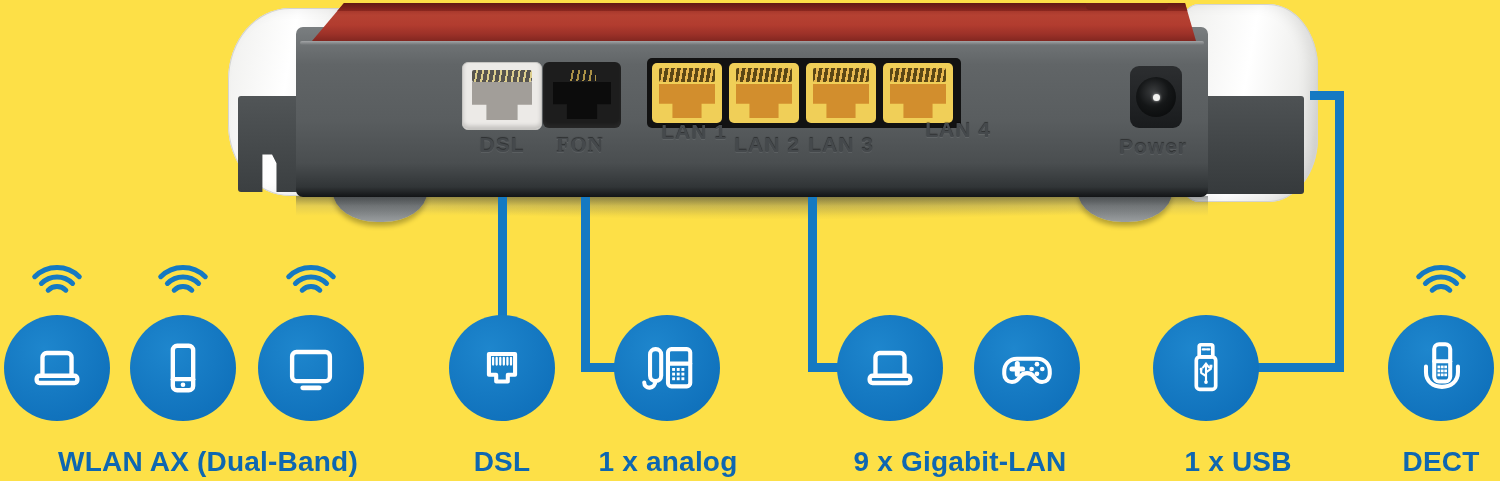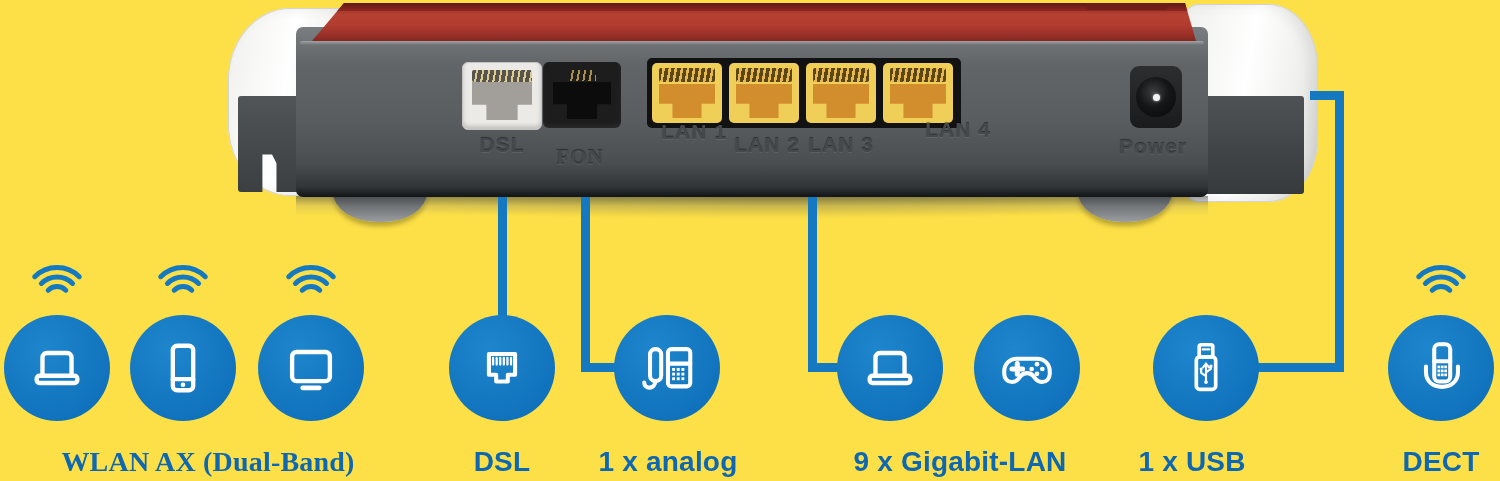--- a/index.html
+++ b/index.html
@@ -144,21 +144,21 @@
         <div class="pins"></div>
         <div class="inner"></div>
       </div>
   </div>
   <div class="port port-power">
     <div class="power-hole"></div>
     <div class="power-pin"></div>
   </div>
 
   <div class="port-label" style="left:502px;top:133px;">DSL</div>
-  <div class="port-label" style="left:580px;top:145px;font-family:Liberation Serif, serif;">FON</div>
+  <div class="port-label" style="left:580px;top:133px;font-family:Liberation Serif, serif;">FON</div>
   <div class="port-label" style="left:694px;top:120px;">LAN 1</div>
   <div class="port-label" style="left:767px;top:133px;">LAN 2</div>
   <div class="port-label" style="left:841px;top:133px;text-align:center;">LAN 3</div>
   <div class="port-label" style="left:916px;top:118px;margin-left:42px;">LAN 4</div>
   <div class="port-label" style="left:1153px;top:135px;">Power</div>
 
   <svg class="wifi" style="left:24px;top:257px;" viewBox="0 0 66 40">
       <path d="M24.2 33.2 A12.5 12.5 0 0 1 41.8 33.2 M17.4 26.4 A22 22 0 0 1 48.6 26.4 M10.7 19.7 A31.5 31.5 0 0 1 55.3 19.7" fill="none" stroke="#1579c2" stroke-width="5" stroke-linecap="round"></path>
     </svg>
   <svg class="wifi" style="left:150px;top:257px;" viewBox="0 0 66 40">
@@ -284,20 +284,20 @@
             <rect x="31.9" y="33.6" width="2.8" height="2.8"></rect>
             <rect x="35.4" y="33.6" width="2.8" height="2.8"></rect>
           <rect x="28.4" y="37.7" width="2.8" height="2.8"></rect>
             <rect x="31.9" y="37.7" width="2.8" height="2.8"></rect>
             <rect x="35.4" y="37.7" width="2.8" height="2.8"></rect>
         </g>
       </g>
     </svg>
   </div>
 
-  <div class="feat-label" style="left:208px;font-family:Liberation Serif, serif;">WLAN AX (Dual-Band)</div>
+  <div class="feat-label" style="left:208px;">WLAN AX (Dual-Band)</div>
   <div class="feat-label" style="left:502px;">DSL</div>
   <div class="feat-label" style="left:668px;">1 x analog</div>
   <div class="feat-label" style="left:960px;">9 x Gigabit-LAN</div>
-  <div class="feat-label" style="left:1192px;">1 x USB</div>
+  <div class="feat-label" style="left:1238px;">1 x USB</div>
   <div class="feat-label" style="left:1441px;text-align:center;">DECT</div>
 
 </div>
 
 </body></html>

